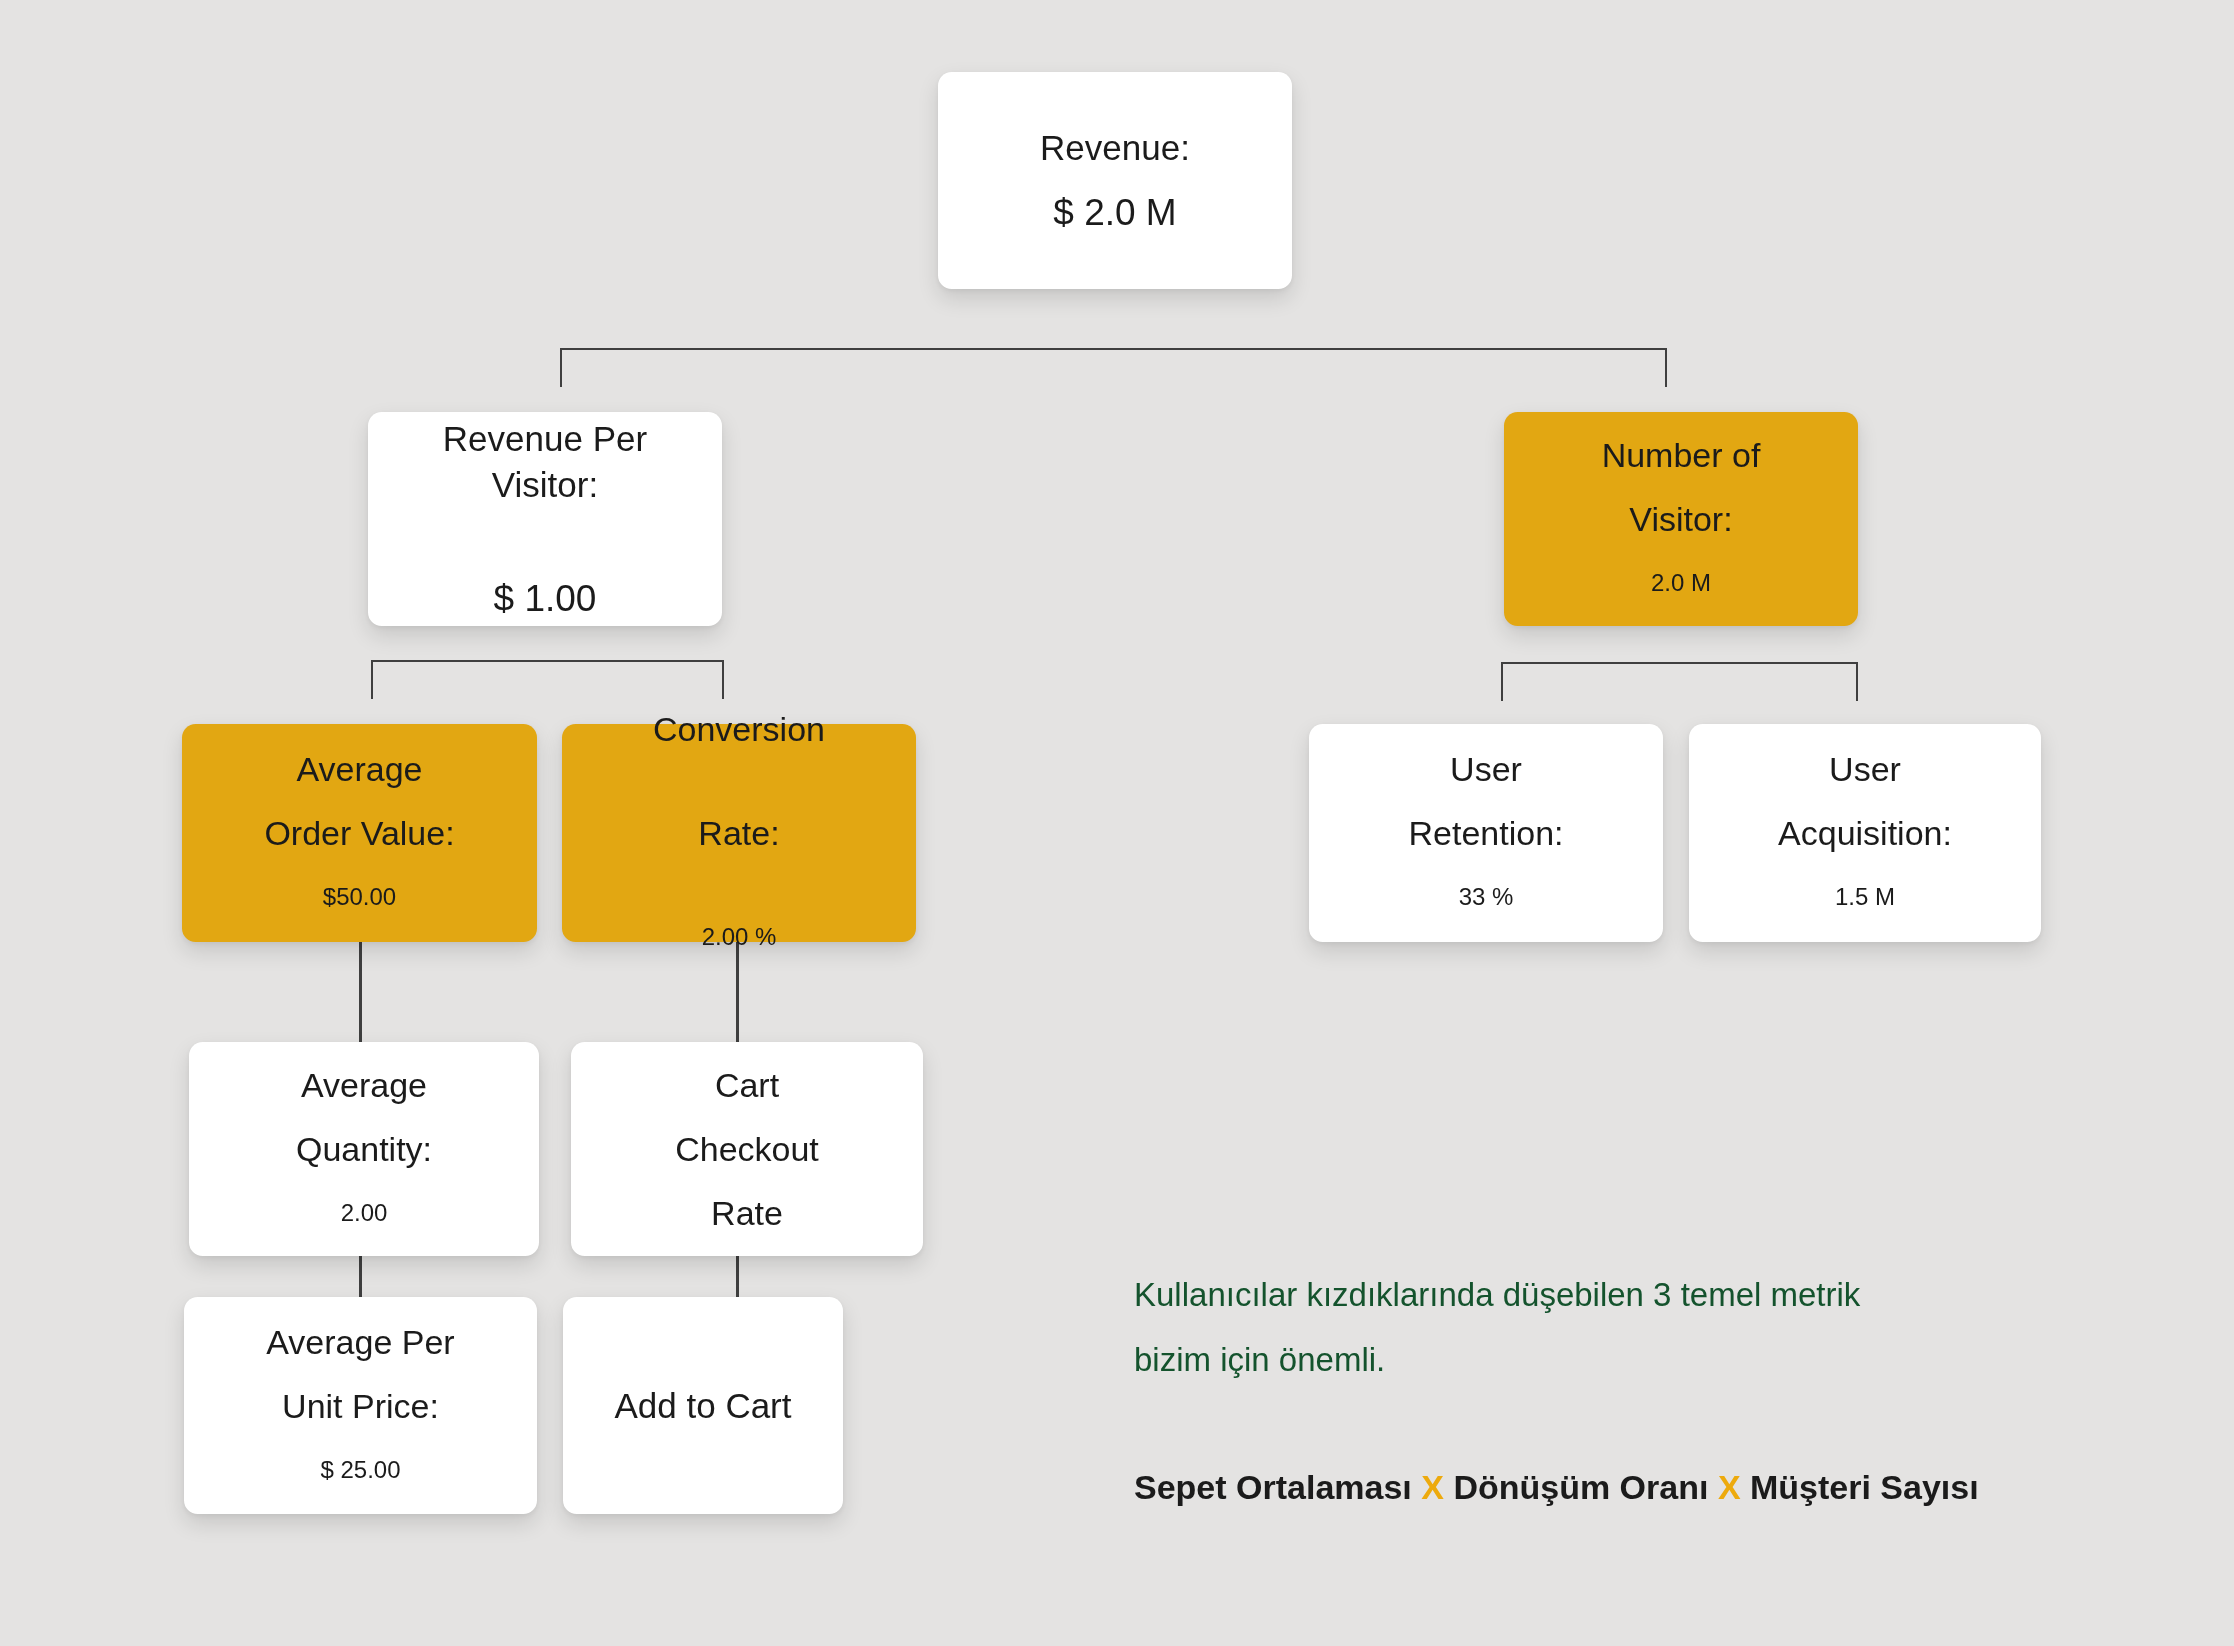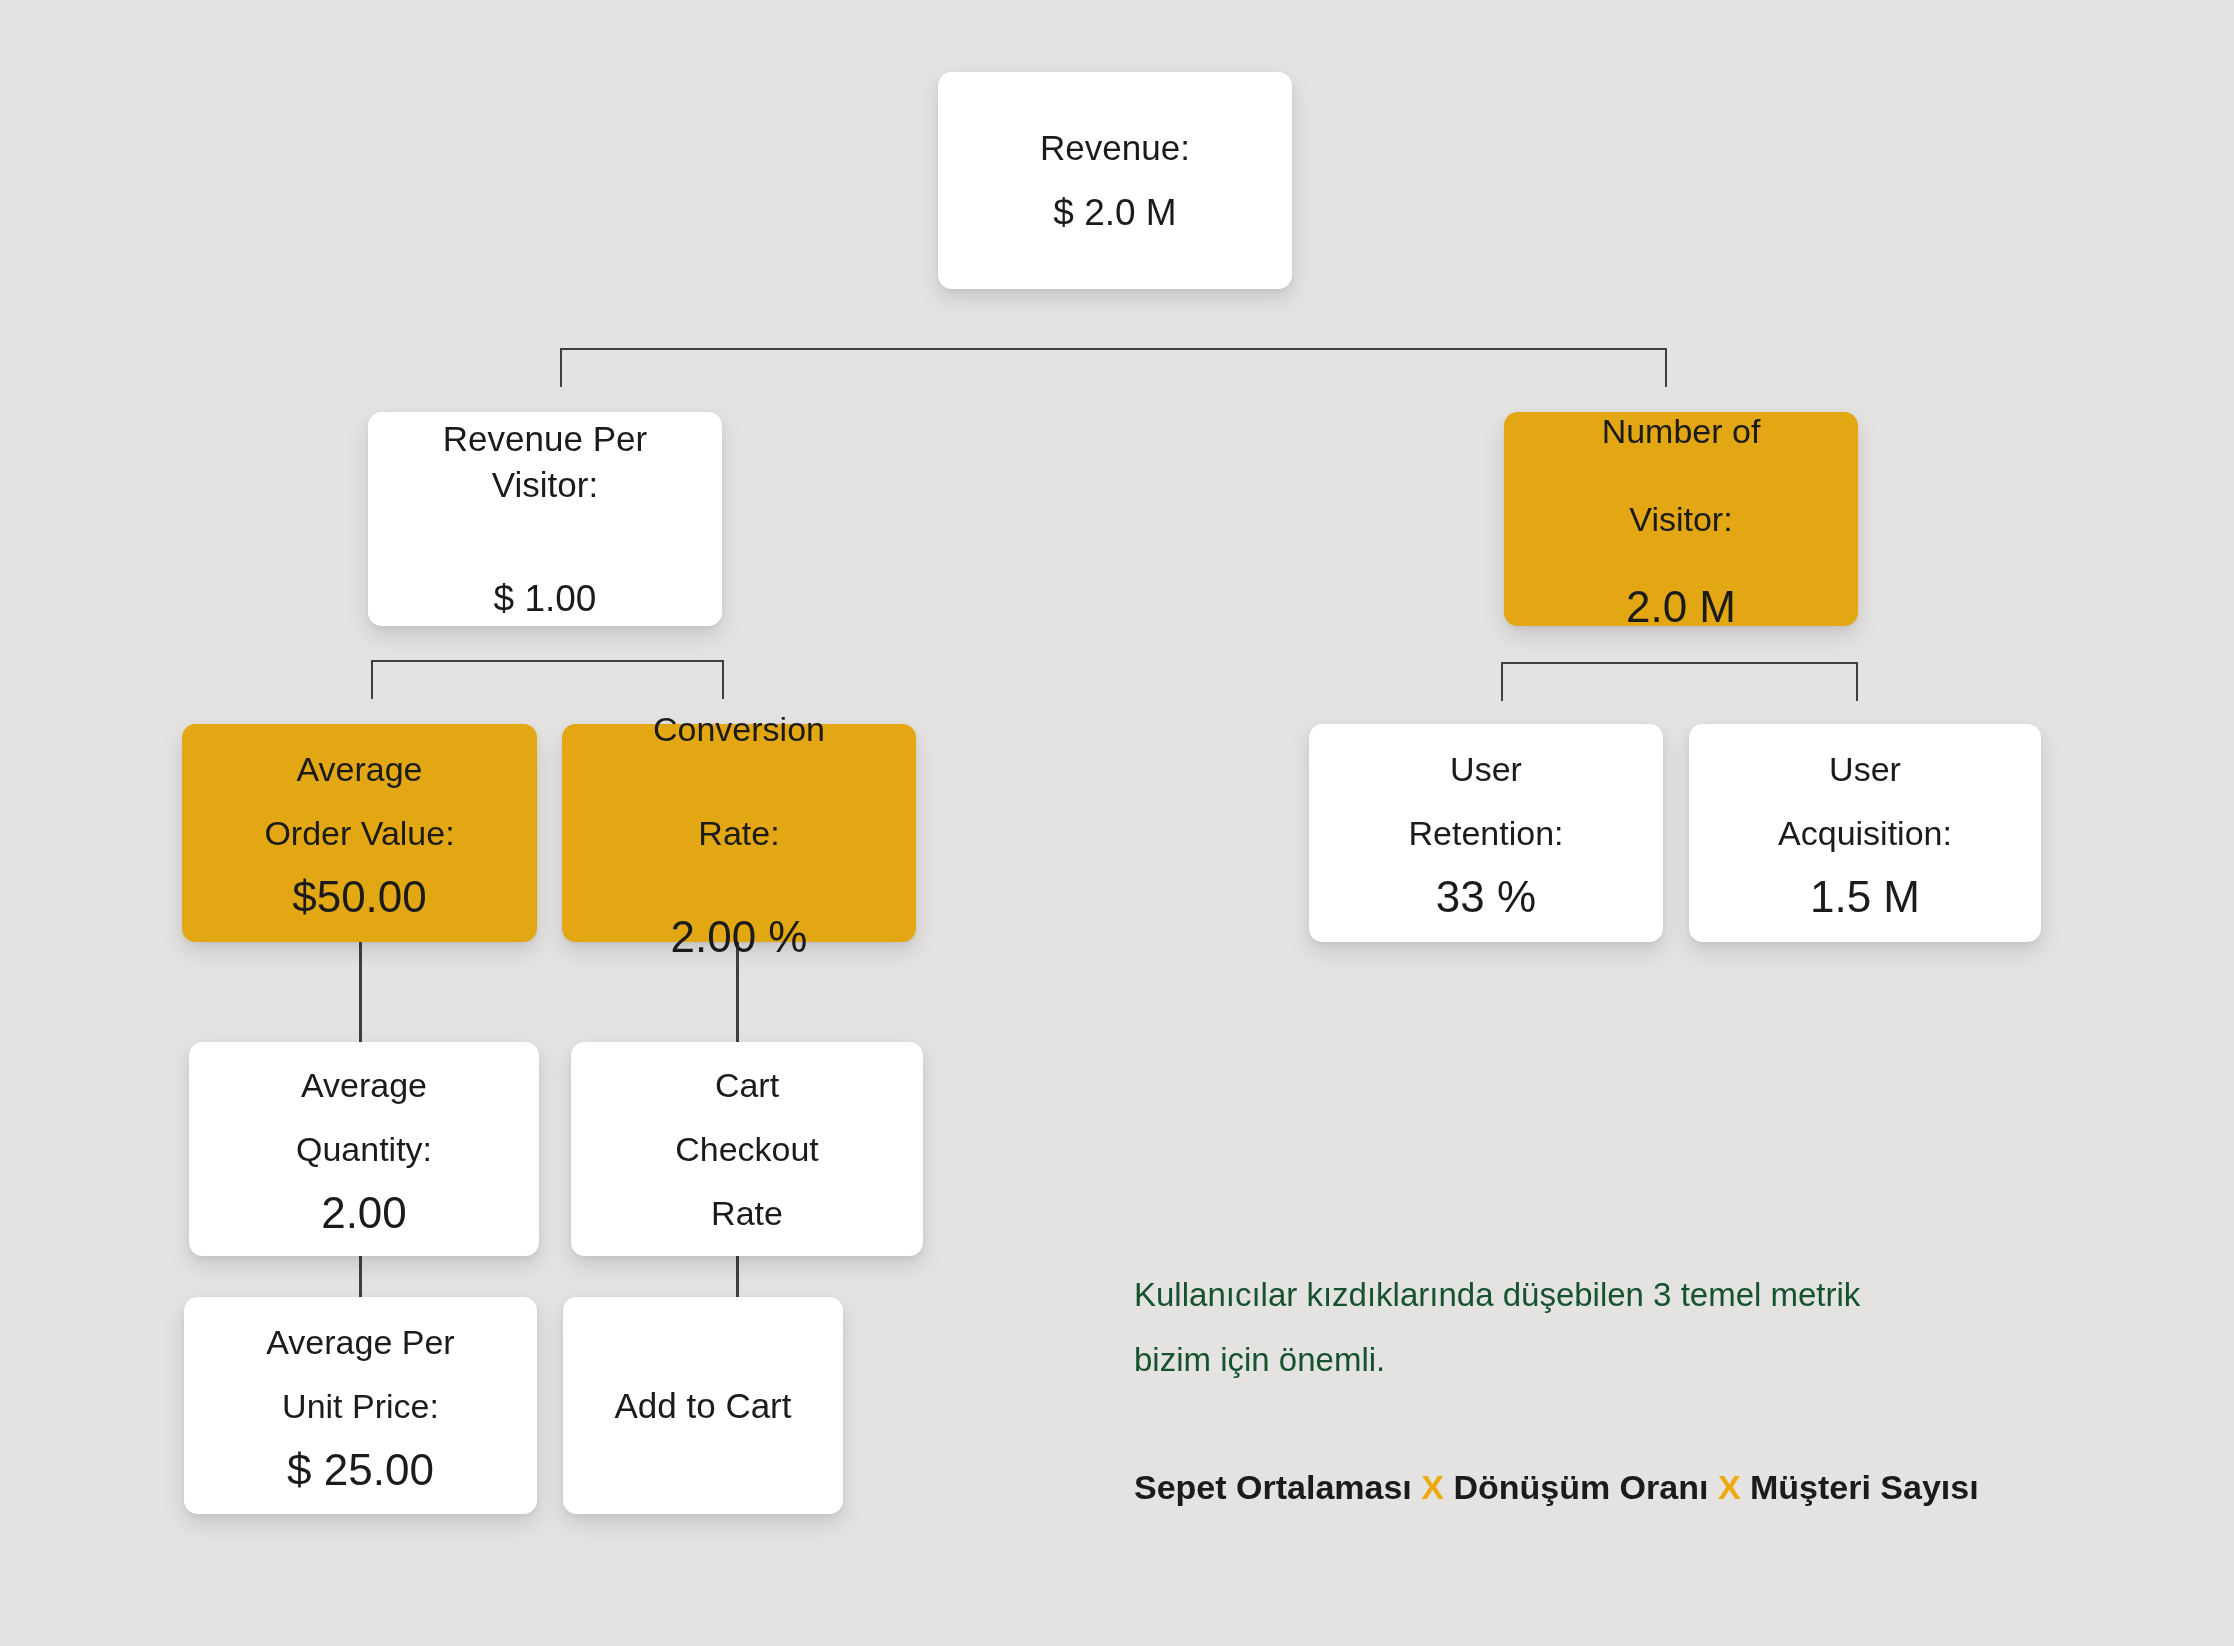--- a/index.html
+++ b/index.html
@@ -39,26 +39,26 @@
   .node .label { font-weight: 400; font-size: 35px; line-height: 46px; }
   .node .value { font-weight: 400; font-size: 37px; line-height: 46px; }
 
   
   .node.tight .label { line-height: 46px; max-width: 304px; }
   .node.tight .value { margin-top: 19.6px; }
 
   
   .node.roomy .label, .node.roomy .value { line-height: 64px; }
   .node.roomy .label { font-size: 34px; }
-  .node.roomy .value { font-size: 44px; }
+  .node.roomy .value { font-size: 24px; }
 
   
   #n-revenue            { left: 938px;  top: 72px;   width: 354px; height: 217px; }
   #n-revenue-per-visitor{ left: 368px;  top: 412px;  width: 354px; height: 214px; gap: 48px; }
-  #n-number-of-visitor  { left: 1504px; top: 412px;  width: 354px; height: 214px; gap: 24px; }
+  #n-number-of-visitor  { left: 1504px; top: 412px;  width: 354px; height: 214px; }
   #n-average-order-value{ left: 182px;  top: 724px;  width: 355px; height: 218px; }
   #n-conversion-rate    { left: 562px;  top: 724px;  width: 354px; height: 218px; gap: 40px; }
   #n-user-retention     { left: 1309px; top: 724px;  width: 354px; height: 218px; }
   #n-user-acquisition   { left: 1689px; top: 724px;  width: 352px; height: 218px; }
   #n-average-quantity   { left: 189px;  top: 1042px; width: 350px; height: 214px; }
   #n-cart-checkout-rate { left: 563px;  top: 1042px; width: 352px; height: 214px; margin-left: 8px; }
   #n-average-per-unit-price { left: 184px; top: 1297px; width: 353px; height: 217px; }
   #n-add-to-cart        { left: 563px;  top: 1297px; width: 280px; height: 217px; }
 
   

